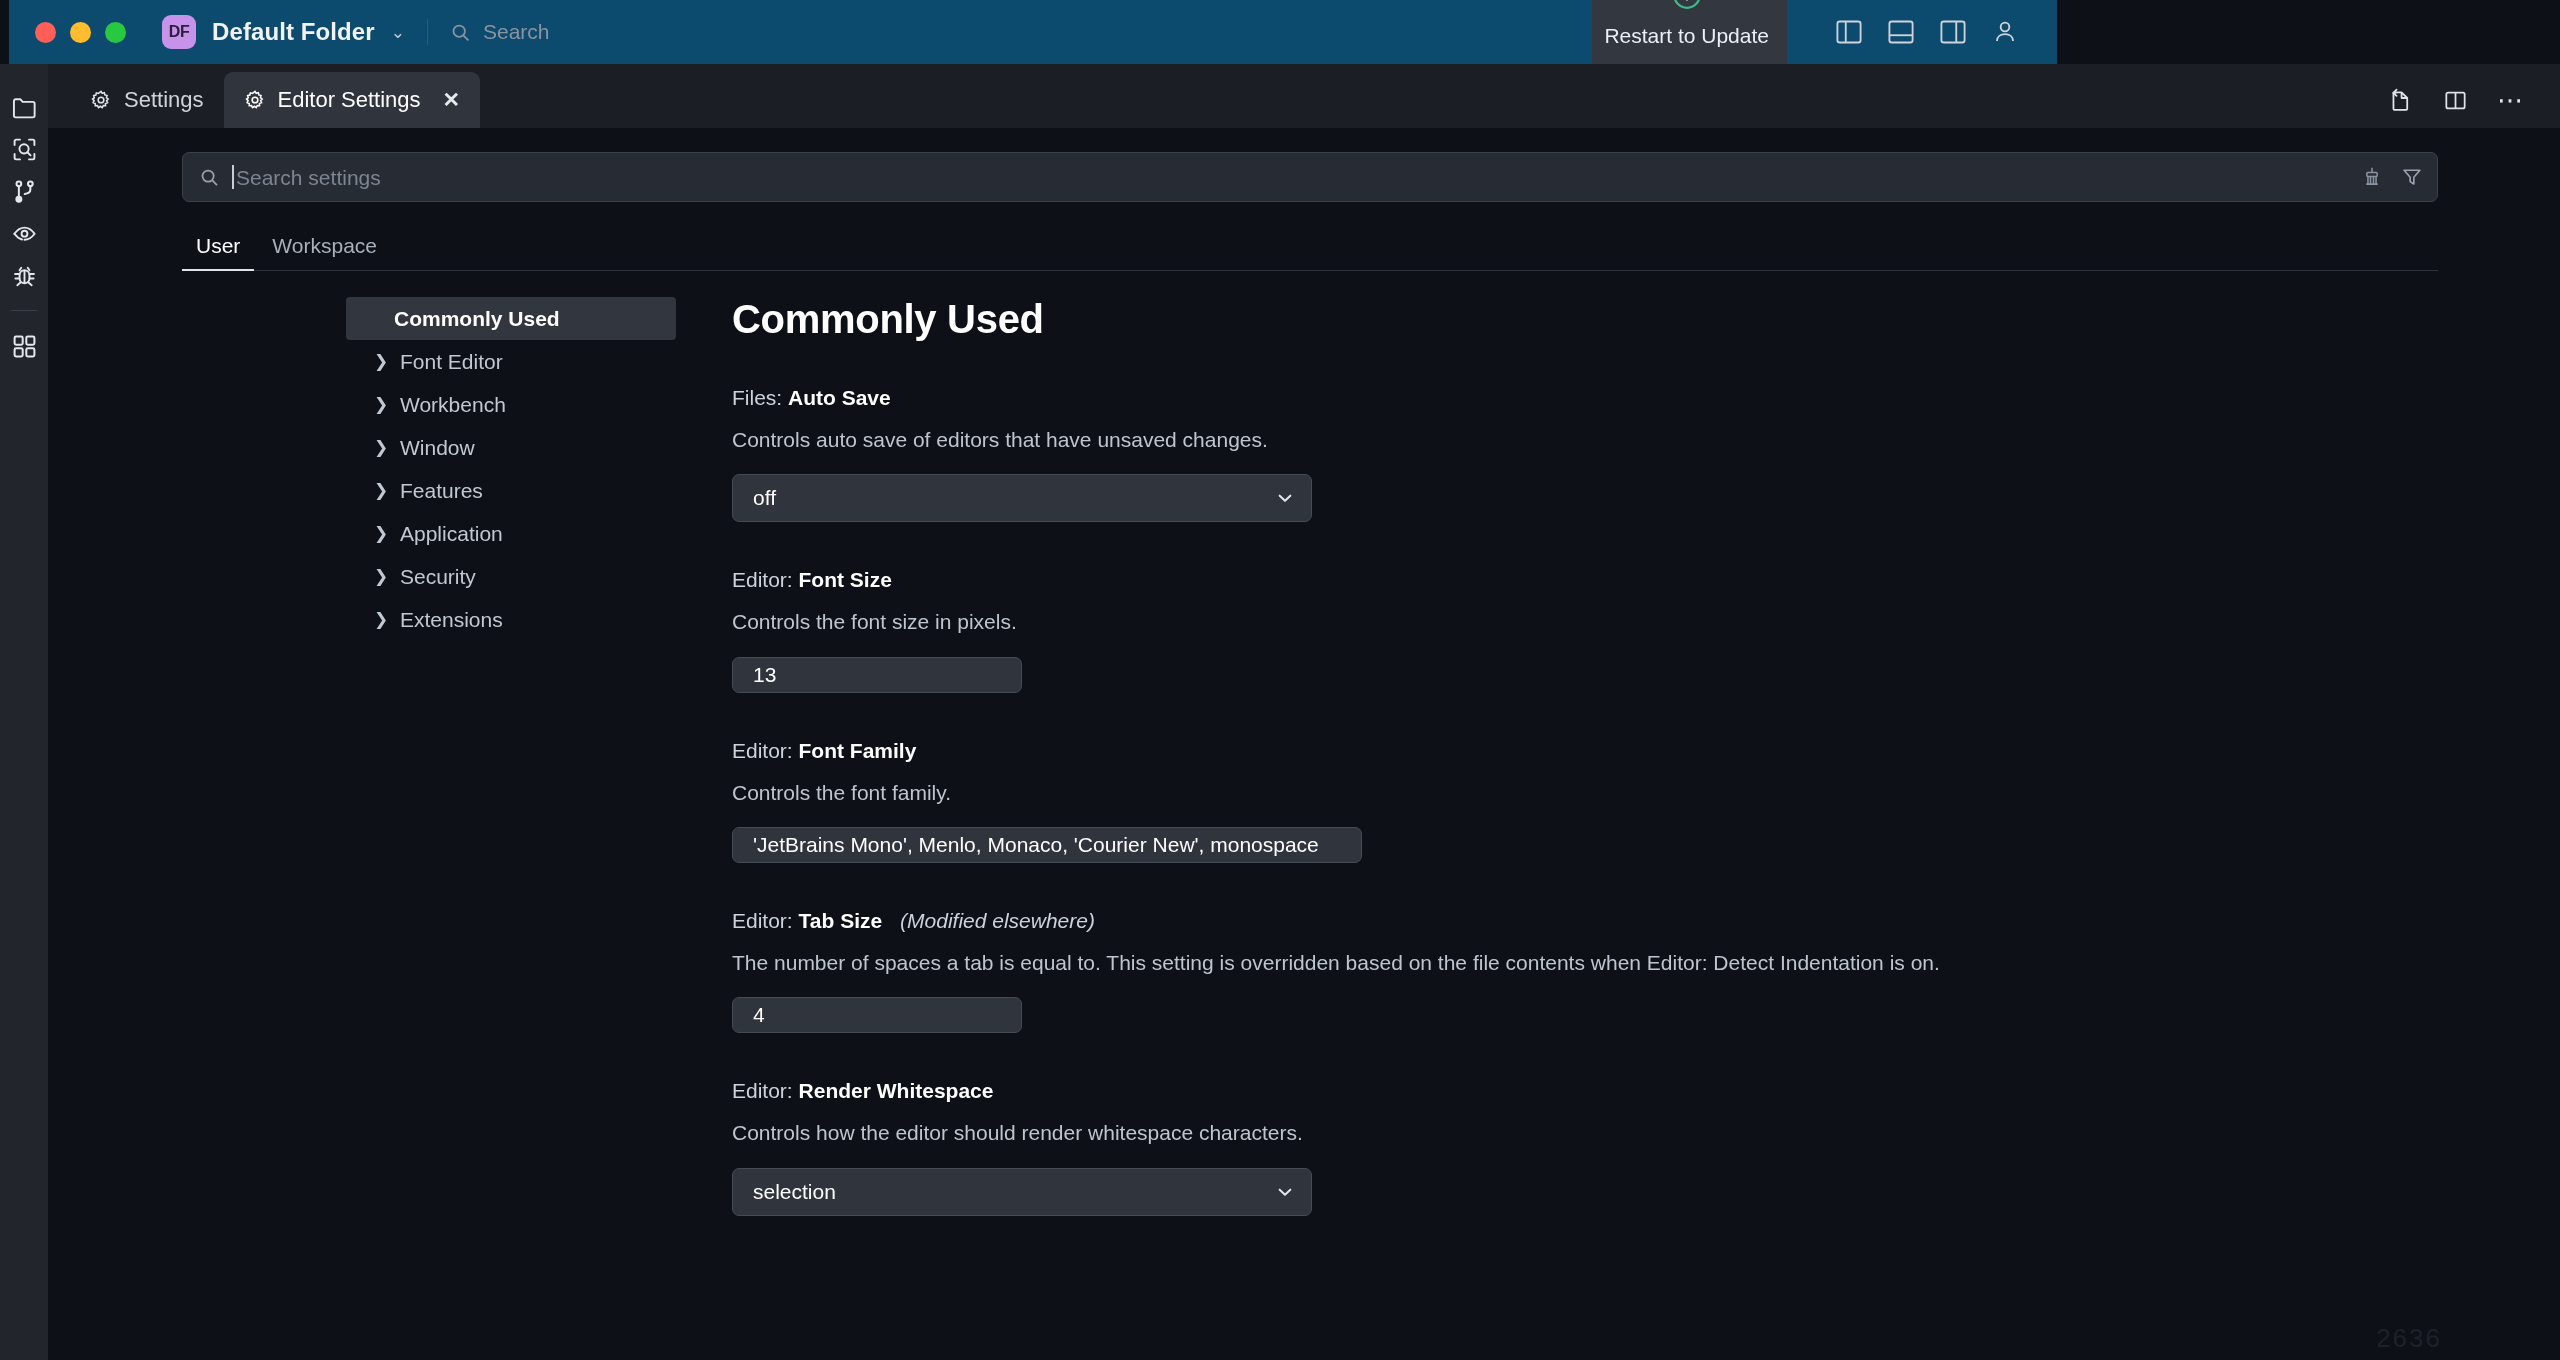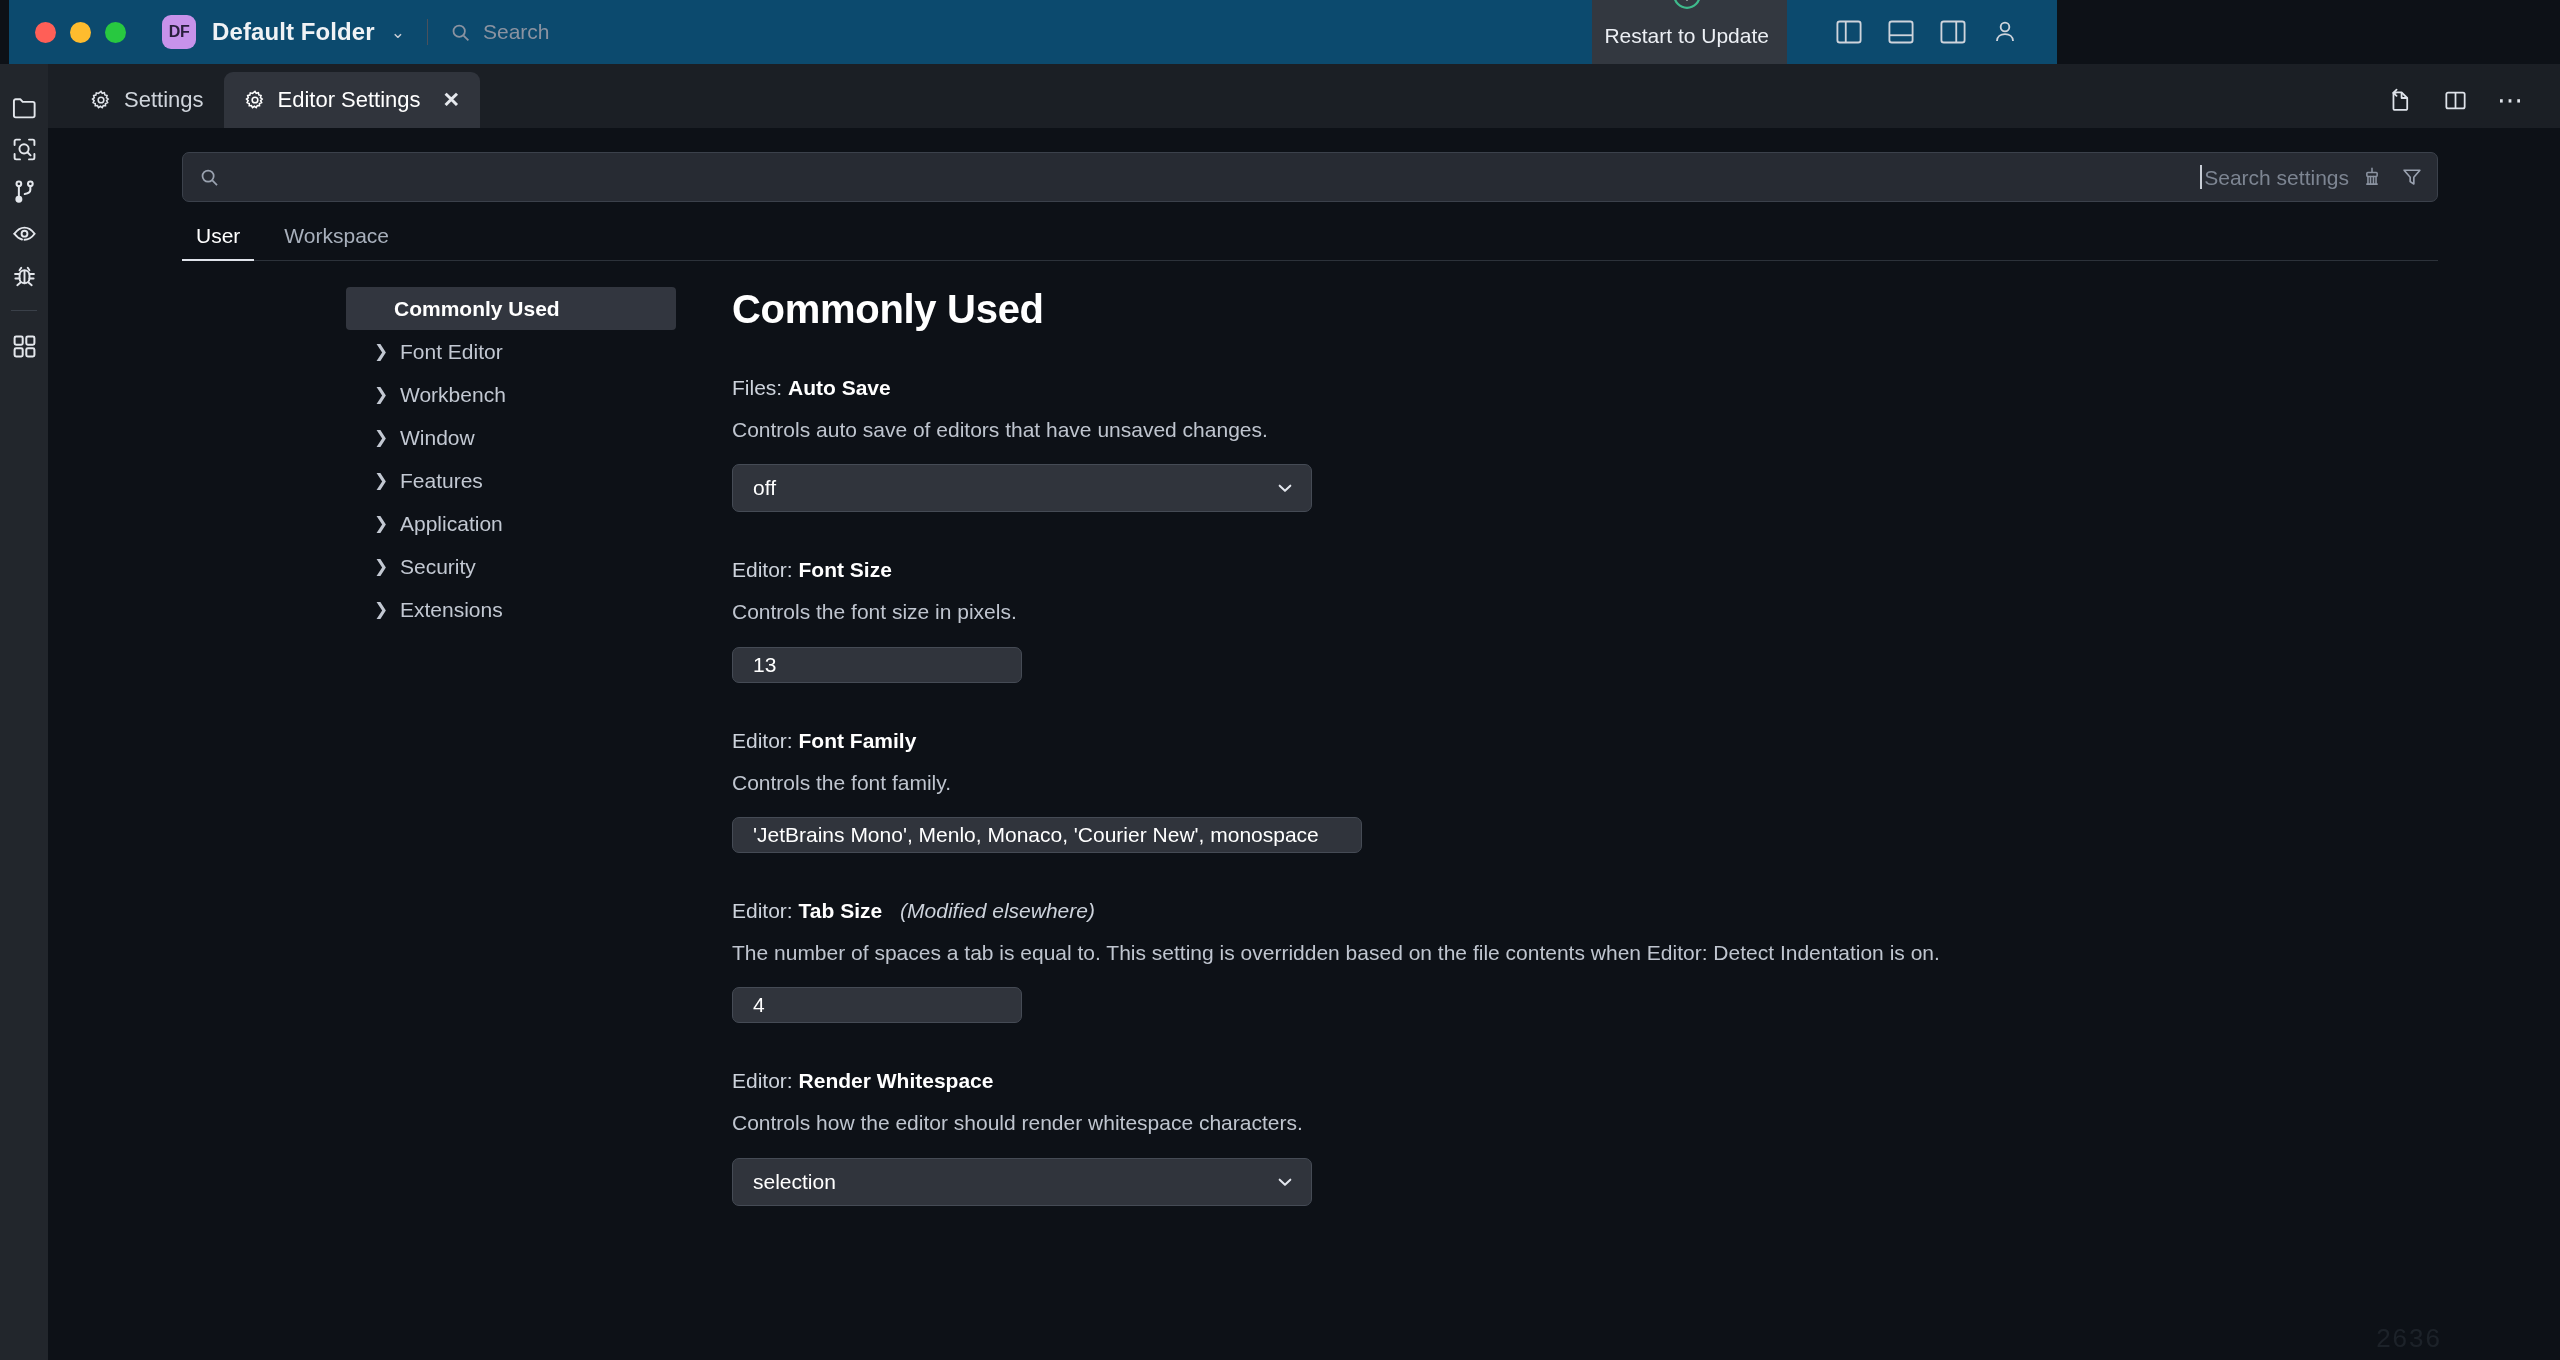--- a/index.html
+++ b/index.html
@@ -89,29 +89,29 @@
     position:absolute; top:64px; left:0; right:0; bottom:0;
     background:#0d1117; overflow:hidden;
   }
   
   .settings-wrap { padding:24px 0 0 0; }
   .searchrow { padding:0 122px 0 134px; }
   .searchbox {
     height:50px; background:#272b33; border:1px solid #3b414b; border-radius:7px;
     display:flex; align-items:center; padding:0 14px 0 16px; gap:12px;
   }
-  .searchbox .ph { color:#7d8592; font-size:21px; flex:1; position:relative;text-align:right; }
+  .searchbox .ph { color:#7d8592; font-size:21px; flex:1; position:relative; }
   .caret {
     display:inline-block; width:2px; height:24px; background:#c9ced6;
     vertical-align:-4px; margin-right:2px;
   }
   .sb-actions { display:flex; align-items:center; gap:18px; }
   .scopes {
-    display:flex; align-items:flex-end; gap:16px;
-    margin:22px 122px 0 134px;
+    display:flex; align-items:flex-end; gap:4px;
+    margin:32px 122px 0 134px;
     border-bottom:1px solid #2c323a;
   }
   .scope {
     padding:0 14px 12px 14px; font-size:21px; color:#a8b0bc;
     position:relative;
   }
   .scope.active { color:#ffffff; }
   .scope.active:after {
     content:""; position:absolute; left:0; right:0; bottom:-1px; height:2px;
     background:#dfe3ea;

